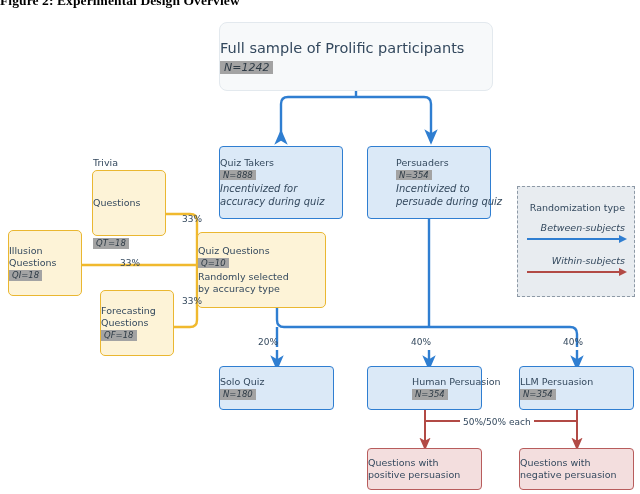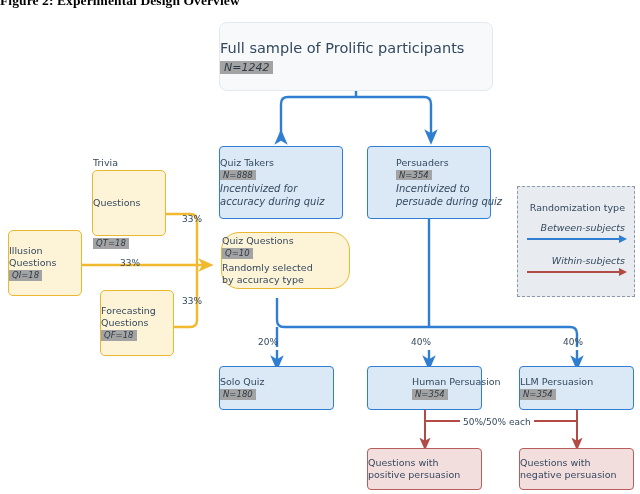--- a/index.html
+++ b/index.html
@@ -101,21 +101,21 @@
     border: 1.4px solid #eab731;
     border-radius: 5px;
   }
   .yellow .ttl { font-size: 9.5px; white-space: normal; }
   .yellow .sub { font-style: normal; font-size: 9.5px; white-space: nowrap; }
 
   #node-trivia      { left: 92px; top: 170px; width: 74px; height: 66px; gap: 28px; }
   #node-illusion    { left: 8px;  top: 230px; width: 74px; height: 66px; }
   #node-forecasting { left: 100px; top: 290px; width: 74px; height: 66px; }
   #node-quiz-questions {
-    left: 221px; top: 232px; width: 129px; height: 57px; border-radius: 18px;
+    left: 197px; top: 232px; width: 129px; height: 76px;
   }
 
   
   .red {
     background: #f3dede;
     border: 1.4px solid #b85c5c;
     border-radius: 4px;
   }
   .red .ttl { font-size: 9.5px; white-space: normal; color: #34495e; }
   #node-positive-persuasion { left: 367px; top: 448px; width: 115px; height: 42px; }

